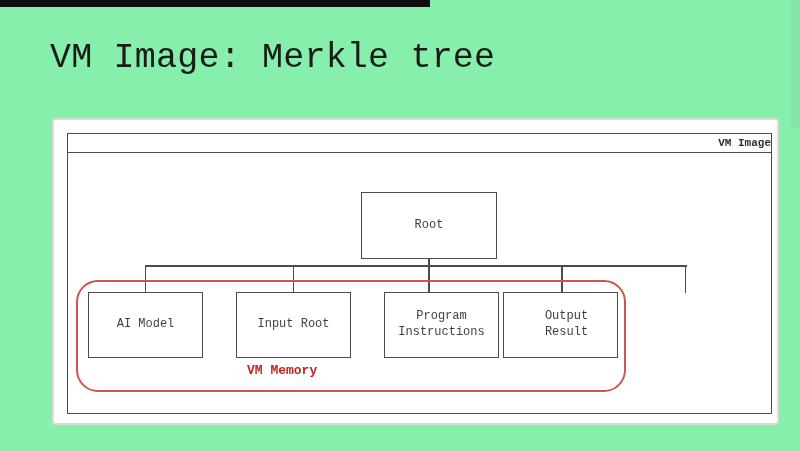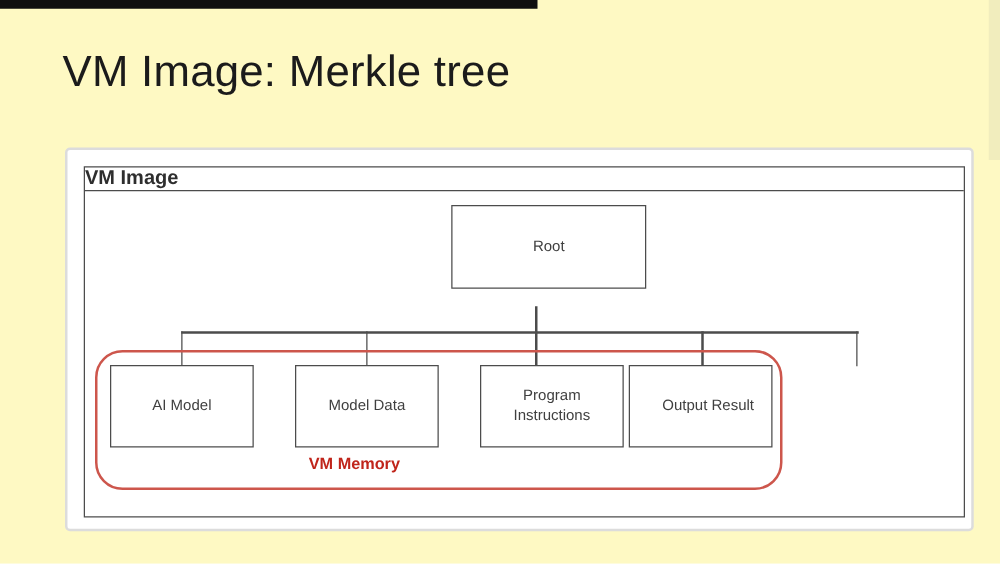--- a/index.html
+++ b/index.html
@@ -1,23 +1,23 @@
 <!DOCTYPE html>
 <html><head>
 <meta charset="utf-8">
 <style>
   * { margin: 0; padding: 0; box-sizing: border-box; }
   html, body { background: #ffffff; }
   .stage {
     position: relative;
     width: 800px;
     height: 451px;
-    background: #fef9c3;
+    background: #86efac;
     overflow: hidden;
-    font-family: Liberation Sans, sans-serif;
+    font-family: Liberation Mono, monospace;
   }
   .top-bar {
     position: absolute;
     left: 0; top: 0;
     width: 430px; height: 7px;
     background: #0f0f0f;
   }
   .edge-smudge {
     position: absolute;
     left: 791px; top: 0;
@@ -48,39 +48,39 @@
     border: 1.5px solid #4c4c4c;
     background: #ffffff;
   }
   .frame-header {
     position: absolute;
     left: 0; top: 0; right: 0;
     height: 19px;
     border-bottom: 1.5px solid #4c4c4c;
     display: flex;
     align-items: center;
-    justify-content: flex-start;
-    font-size: 16px;
+    justify-content: flex-end;
+    font-size: 11px;
     font-weight: 700;
     color: #2e2e2e;
   }
   .node {
     position: absolute;
     background: #ffffff;
     border: 1.5px solid #4c4c4c;
     display: flex;
     align-items: center;
     justify-content: center;
     text-align: center;
     font-size: 12px;
     line-height: 1.3;
     color: #3f3f3f;
     padding: 4px 8px;
   }
-  .node.root { left: 361px; top: 164px; width: 156px; height: 67px; }
+  .node.root { left: 361px; top: 192px; width: 136px; height: 67px; }
   .node.leaf { top: 292px; width: 115px; height: 66px; }
   .leaf-0 { left: 88px; }
   .leaf-1 { left: 236px; }
   .leaf-2 { left: 384px; }
   .leaf-3 { left: 503px; padding-left: 20px; }
   .leaf-4 { left: 628px; }
   .line { position: absolute; background: #4c4c4c; }
   .bus   { left: 144.5px; top: 265px; width: 542px; height: 1.5px; }
   .drop  { width: 1.5px; top: 265px; height: 28px; }
   .drop-root { left: 428px; top: 245px; width: 1.5px; height: 48px; }
@@ -127,19 +127,19 @@
   <div class="line drop-root"></div>
   <div class="line drop drop-0"></div>
   <div class="line drop drop-1"></div>
   <div class="line drop drop-3"></div>
   <div class="line drop drop-4"></div>
 
   <div class="memory-group"></div>
 
   <div class="node root">Root</div>
   <div class="node leaf leaf-0">AI Model</div>
-  <div class="node leaf leaf-1">Model Data</div>
+  <div class="node leaf leaf-1">Input Root</div>
   <div class="node leaf leaf-2">Program Instructions</div>
   <div class="node leaf leaf-3">Output Result</div>
 
   <div class="memory-label">VM Memory</div>
 
 </div>
 
 </body></html>

